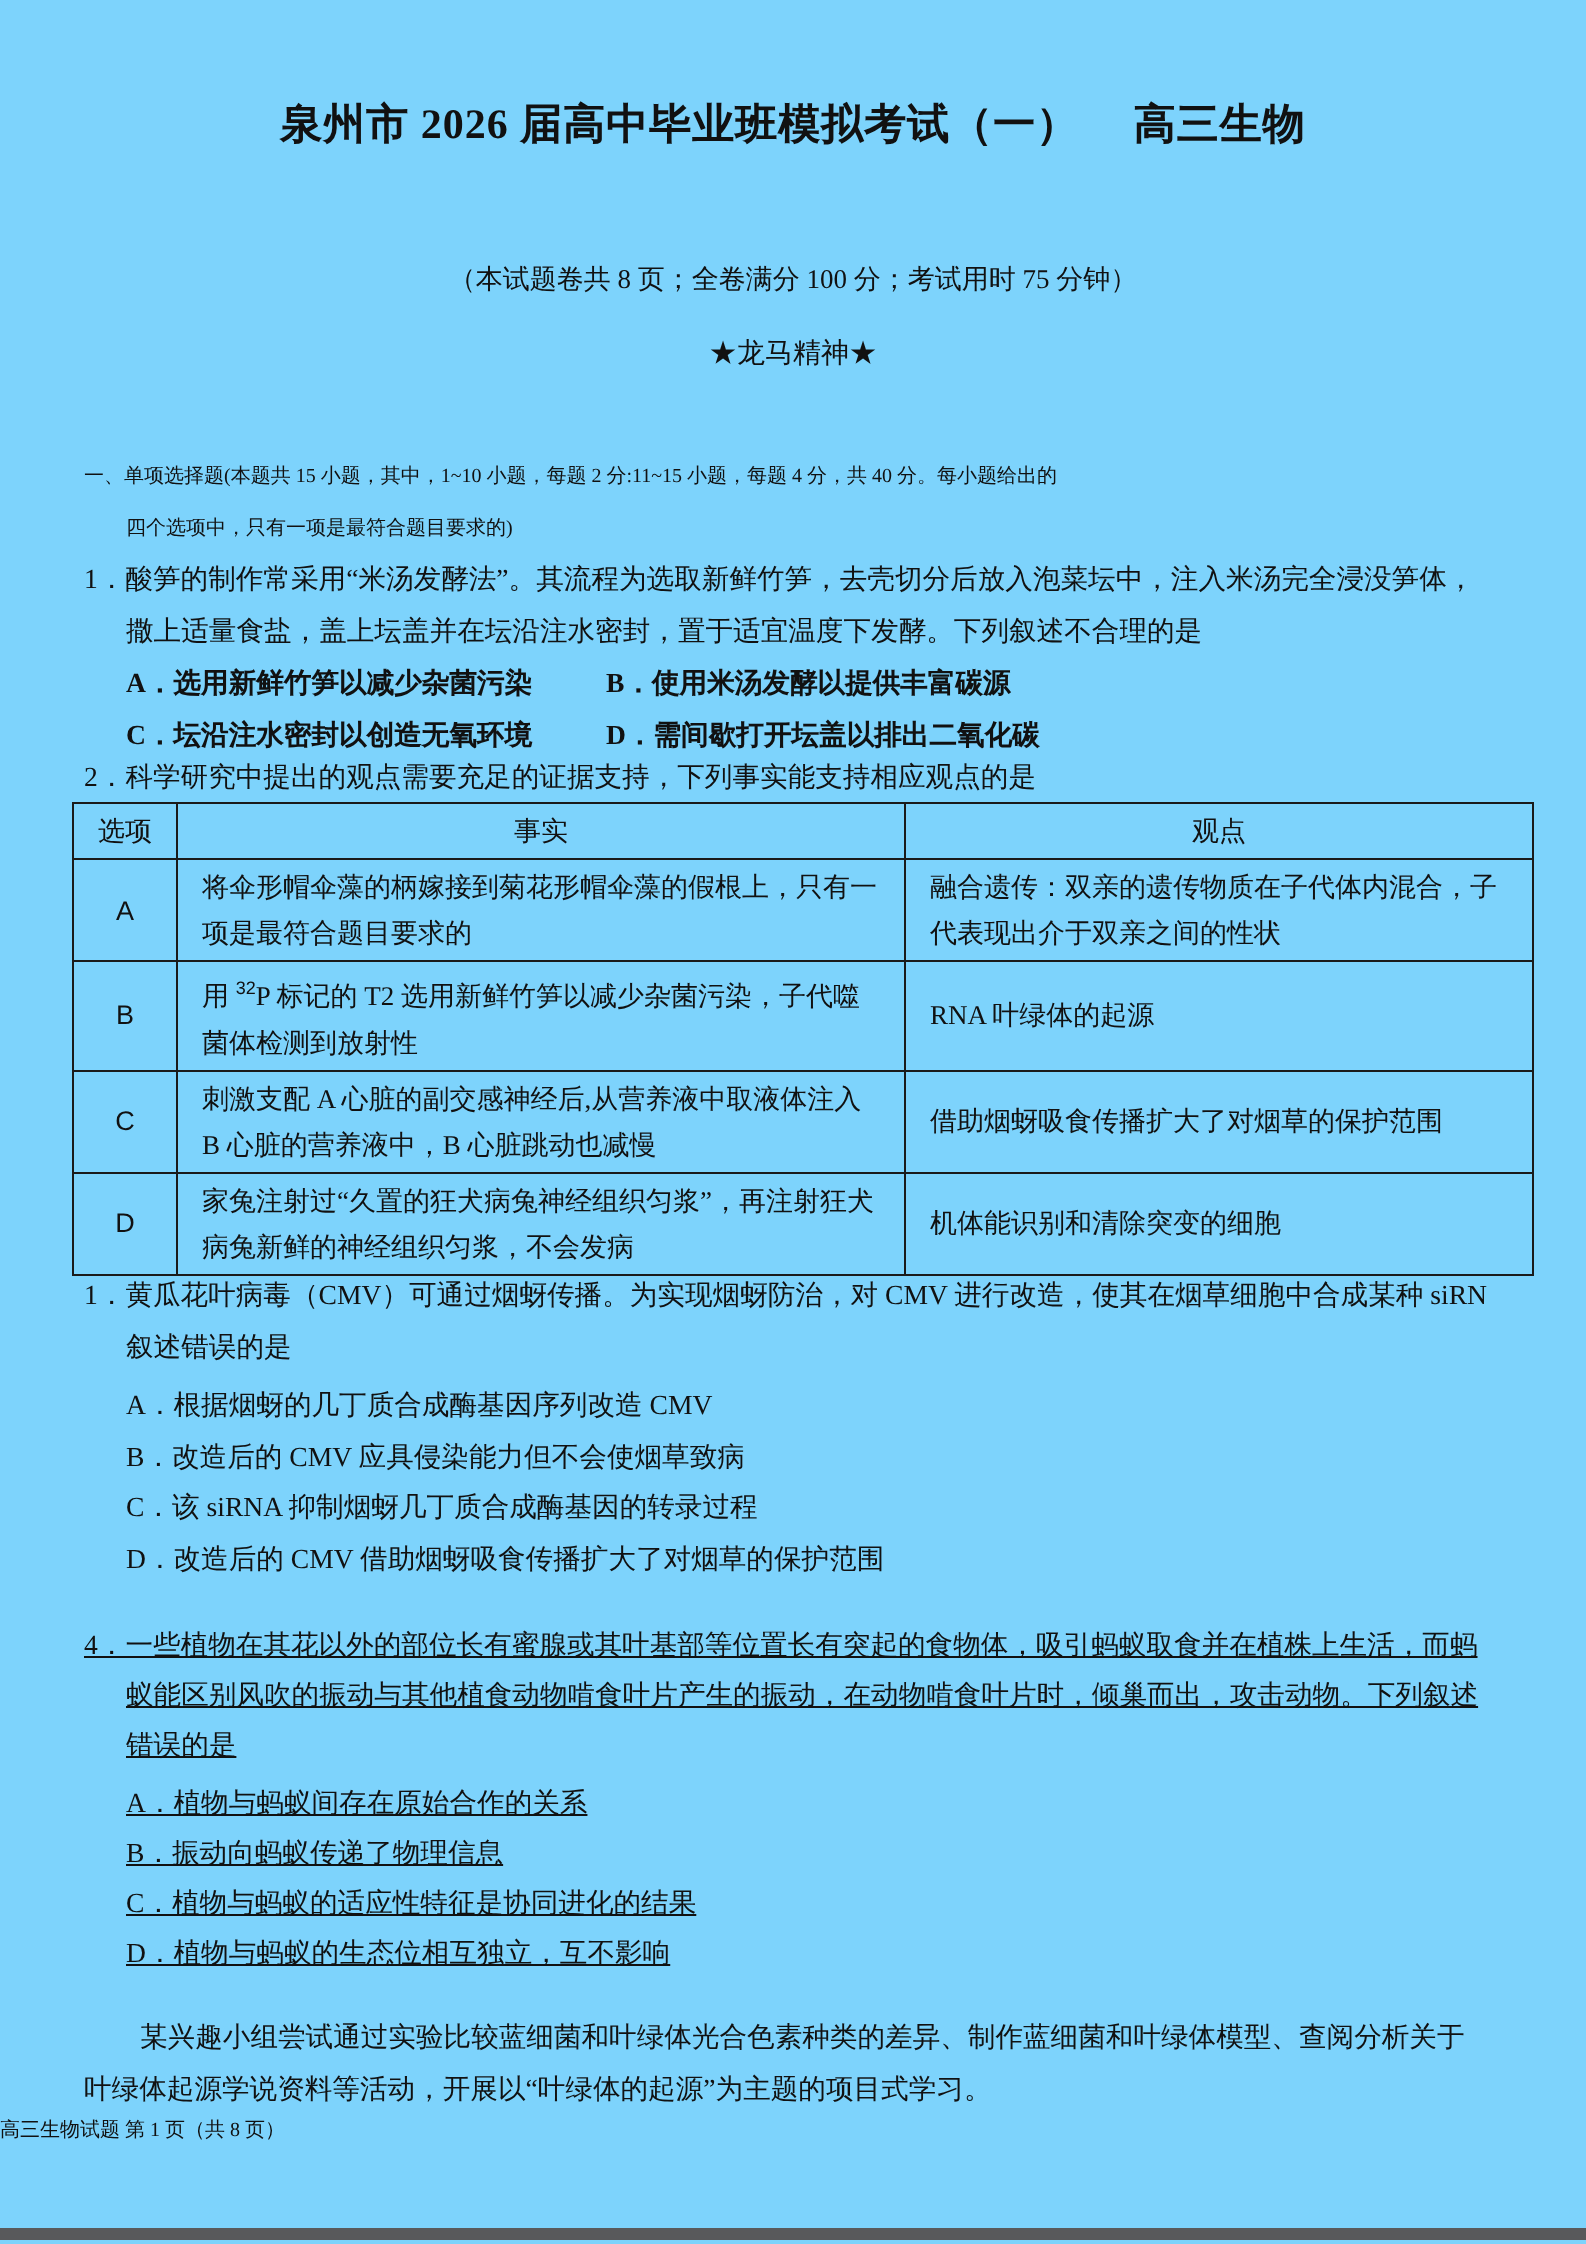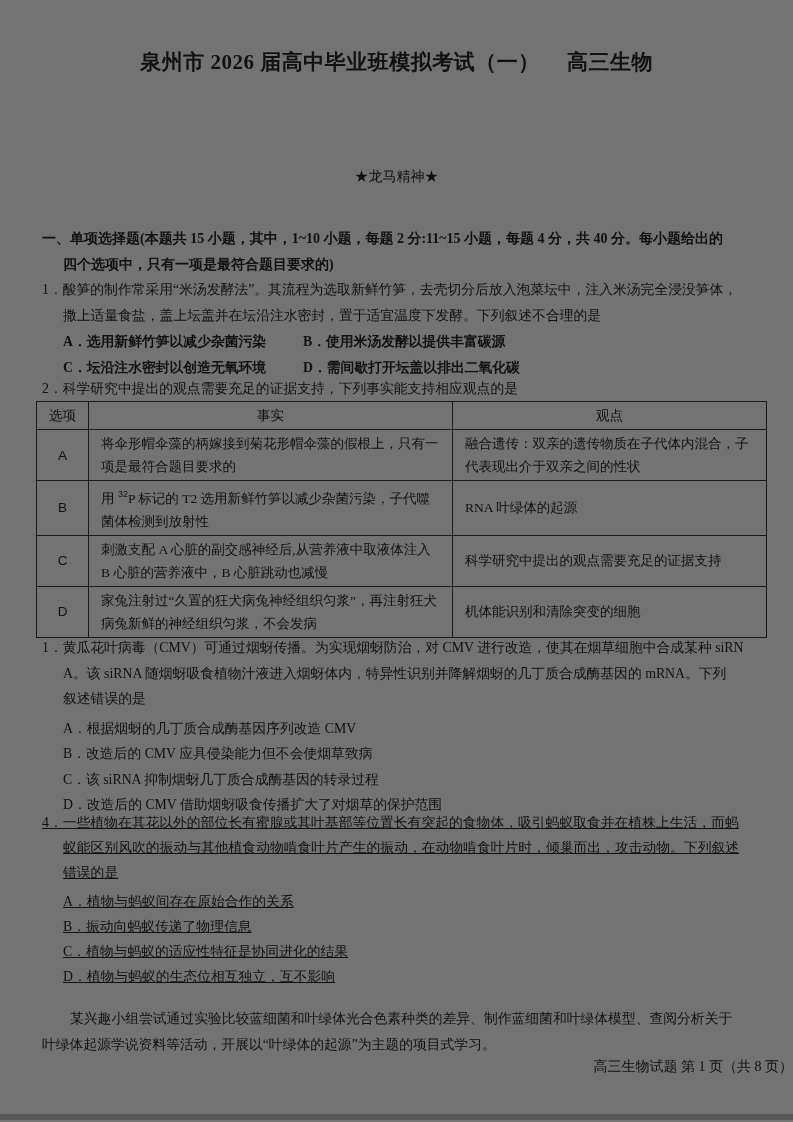--- a/index.html
+++ b/index.html
@@ -1,20 +1,20 @@
 <!DOCTYPE html>
 <html><head>
 <meta charset="utf-8">
 <style>
   html,body { margin:0; padding:0; background:#ffffff; }
   .page {
     position:relative;
     width:793px; height:1122px;
     margin:0 auto;
-    background:#737373;
+    background:#7dd3fc;
     color:#111111;
     font-family:"Liberation Serif","DejaVu Serif",serif;
     overflow:hidden;
   }
   .abs { position:absolute; }
 
   .title {
     top:48px; left:0; width:100%;
     text-align:center;
     font-size:21px; font-weight:bold;
@@ -26,22 +26,22 @@
     font-size:13.5px;
   }
   .motto {
     top:168px; left:0; width:100%;
     text-align:center;
     font-size:14px;
   }
 
   .section-header {
     top:226px; left:42px; width:730px;
-    font-weight:bold;
-    font-size:14px; line-height:26px;
+    font-weight:normal;
+    font-size:10px; line-height:26px;
   }
   .q-block { left:42px; width:730px; font-size:13.8px; }
   .q-line { white-space:nowrap; }
   .cont { padding-left:21px; }
 
   .q1 { top:277px; line-height:26px; }
   .opt-pair { display:flex; padding-left:21px; white-space:nowrap;font-weight:bold; }
   .opt-pair .opt-left { width:240px; flex:0 0 240px; }
 
   .q2-stem { top:378px; line-height:22px; }
@@ -72,35 +72,36 @@
   .q3 { top:635px; line-height:25.5px; }
   .q4 { top:810px; line-height:25px;text-decoration:underline; }
   .opts { margin-top:4px; }
   .opts .q-line { padding-left:21px; }
 
   .closing { top:1006px; line-height:26px; }
   .indent { text-indent:28px; }
 
   .footer {
     top:1058px; left:0; width:100%;
-    text-align:right;
-    font-size:14px;
+    text-align:left;
+    font-size:10px;
   }
   .bottom-bar {
     top:1114px; left:0;
     width:793px; height:6px;
     background:#58595b;
   }
 </style>
 </head>
 <body>
 
 <div class="page">
 
   <div class="abs title">泉州市 2026 届高中毕业班模拟考试（一）　 高三生物</div>
+  <div class="abs subtitle">（本试题卷共 8 页；全卷满分 100 分；考试用时 75 分钟）</div>
   <div class="abs motto">★龙马精神★</div>
 
   <div class="abs section-header">
     <div class="q-line">一、单项选择题(本题共 15 小题，其中，1~10 小题，每题 2 分:11~15 小题，每题 4 分，共 40 分。每小题给出的</div>
     <div class="q-line cont">四个选项中，只有一项是最符合题目要求的)</div>
   </div>
 
   <div class="abs q-block q1">
     <div class="q-line">1．酸笋的制作常采用“米汤发酵法”。其流程为选取新鲜竹笋，去壳切分后放入泡菜坛中，注入米汤完全浸没笋体，</div>
     <div class="q-line cont">撒上适量食盐，盖上坛盖并在坛沿注水密封，置于适宜温度下发酵。下列叙述不合理的是</div>
@@ -136,33 +137,32 @@
       <td>融合遗传：双亲的遗传物质在子代体内混合，子代表现出介于双亲之间的性状</td>
     </tr>
     <tr class="trow">
       <td class="col-option">B</td>
       <td><span>用 </span><sup>32</sup><span>P 标记的 T2 选用新鲜竹笋以减少杂菌污染，子代噬菌体检测到放射性</span></td>
       <td>RNA 叶绿体的起源</td>
     </tr>
     <tr class="trow">
       <td class="col-option">C</td>
       <td>刺激支配 A 心脏的副交感神经后,从营养液中取液体注入 B 心脏的营养液中，B 心脏跳动也减慢</td>
-      <td>科学研究中提出的观点需要充足的证据支持</td>
+      <td>借助烟蚜吸食传播扩大了对烟草的保护范围</td>
     </tr>
     <tr class="trow">
       <td class="col-option">D</td>
       <td>家兔注射过“久置的狂犬病兔神经组织匀浆”，再注射狂犬病兔新鲜的神经组织匀浆，不会发病</td>
       <td>机体能识别和清除突变的细胞</td>
     </tr>
   </tbody>
     </table>
 
   <div class="abs q-block q3">
     <div class="q-line">1．黄瓜花叶病毒（CMV）可通过烟蚜传播。为实现烟蚜防治，对 CMV 进行改造，使其在烟草细胞中合成某种 siRN</div>
-    <div class="q-line cont">A。该 siRNA 随烟蚜吸食植物汁液进入烟蚜体内，特异性识别并降解烟蚜的几丁质合成酶基因的 mRNA。下列</div>
     <div class="q-line cont">叙述错误的是</div>
     <div class="opts">
       <div class="q-line">A．根据烟蚜的几丁质合成酶基因序列改造 CMV</div>
       <div class="q-line">B．改造后的 CMV 应具侵染能力但不会使烟草致病</div>
       <div class="q-line">C．该 siRNA 抑制烟蚜几丁质合成酶基因的转录过程</div>
       <div class="q-line">D．改造后的 CMV 借助烟蚜吸食传播扩大了对烟草的保护范围</div>
     </div>
   </div>
 
   <div class="abs q-block q4">

